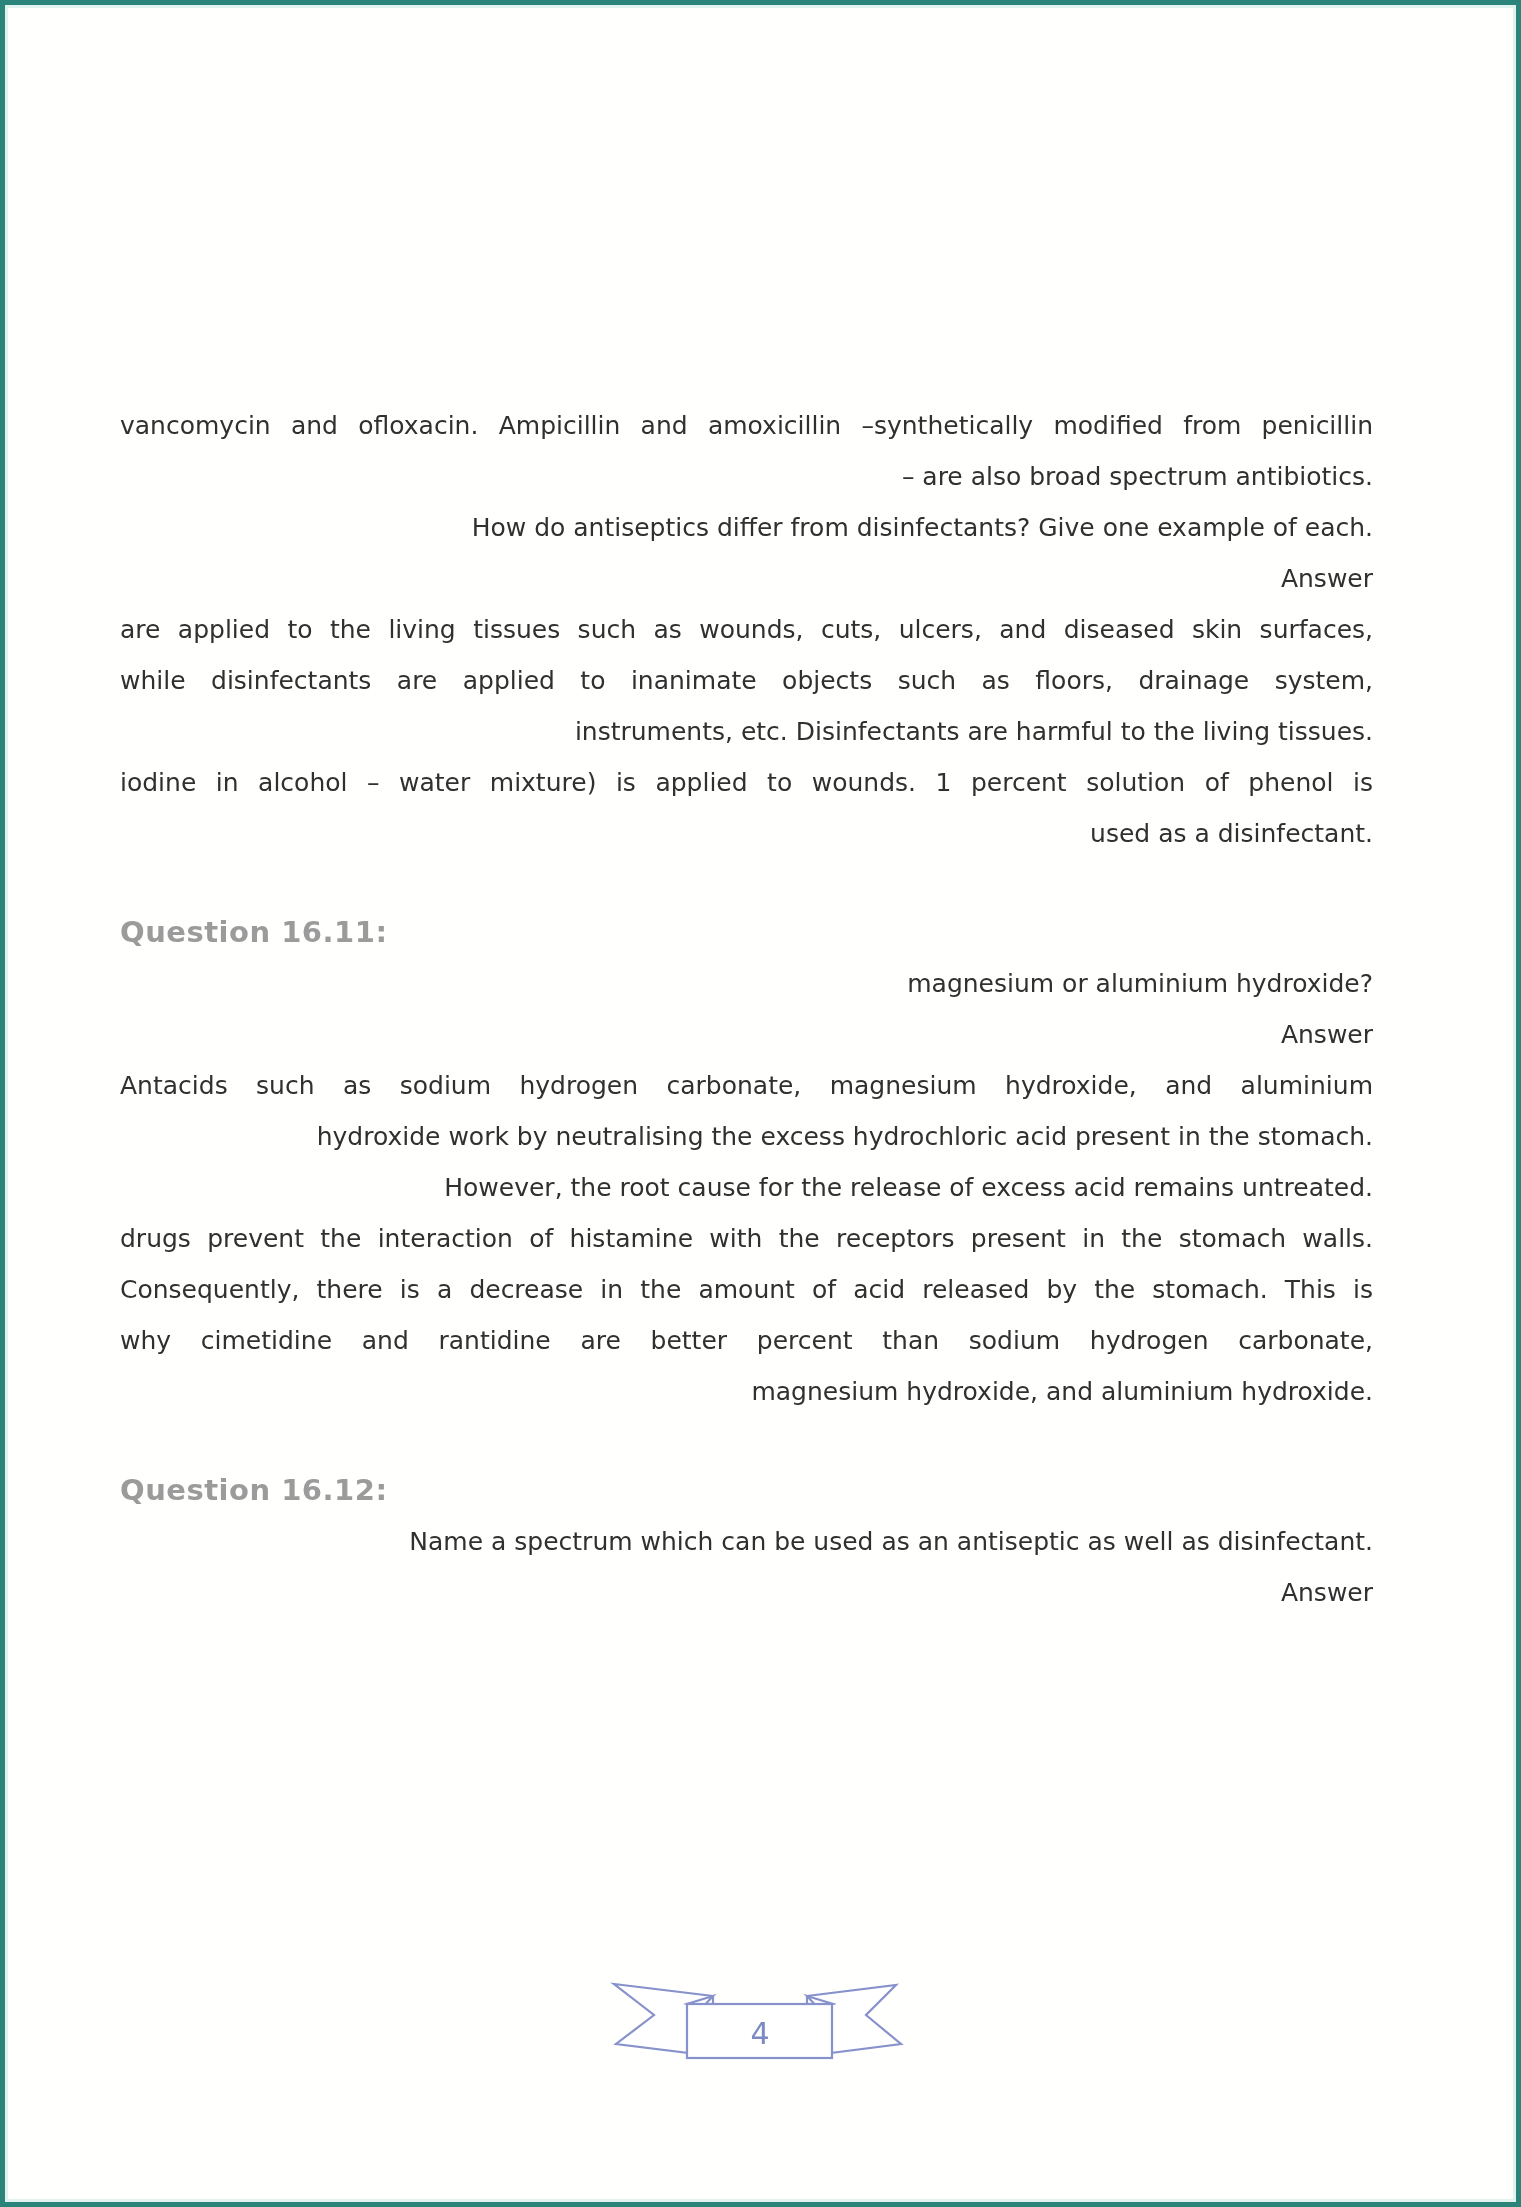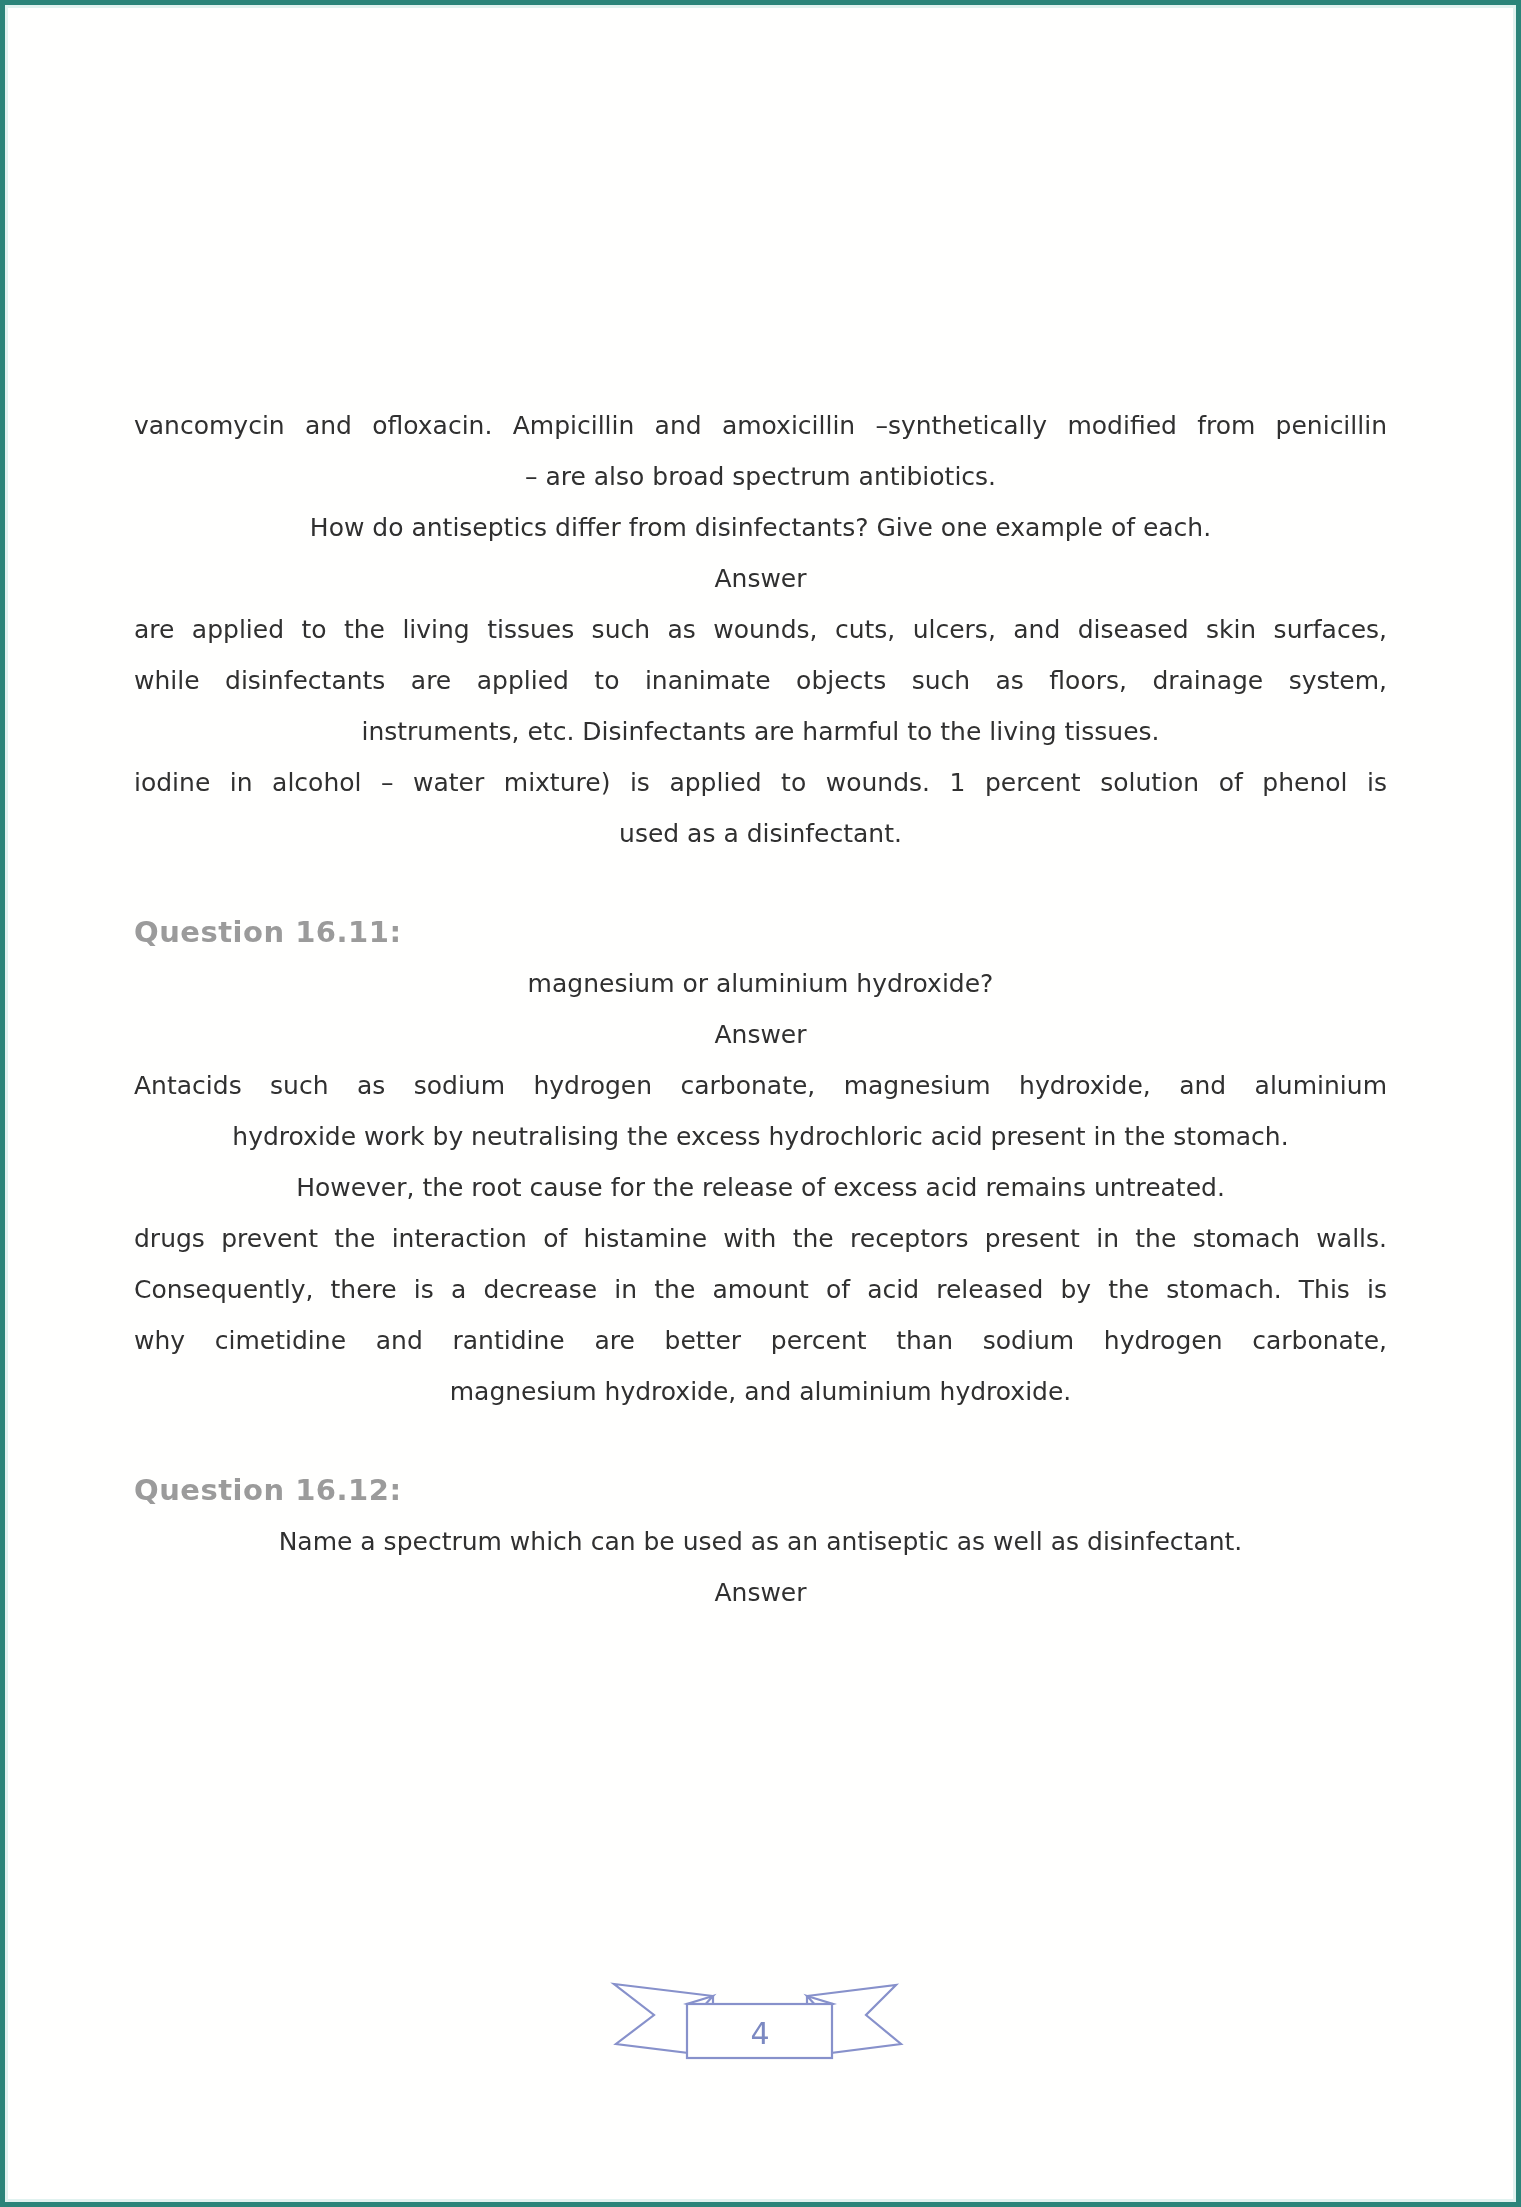--- a/index.html
+++ b/index.html
@@ -14,28 +14,28 @@
   .frame {
     position: absolute;
     inset: 0;
     border: 5px solid #2b8479;
     box-shadow: inset 0 0 0 3px rgba(168, 219, 211, 0.35);
     pointer-events: none;
     z-index: 5;
   }
   .content {
     position: absolute;
-    left: 134px;
+    left: 120px;
     top: 400px;
     width: 1253px;
     color: #303030;
     font-size: 25px;
     line-height: 51px;
   }
-  .ln { text-align: center; }
+  .ln { text-align: right; }
   .jst {
     text-align: justify;
     text-align-last: justify;
     text-justify: inter-word;
   }
   .qhead {
     margin-top: 48px;
     font-weight: bold;
     font-size: 29px;
     line-height: 51px;

